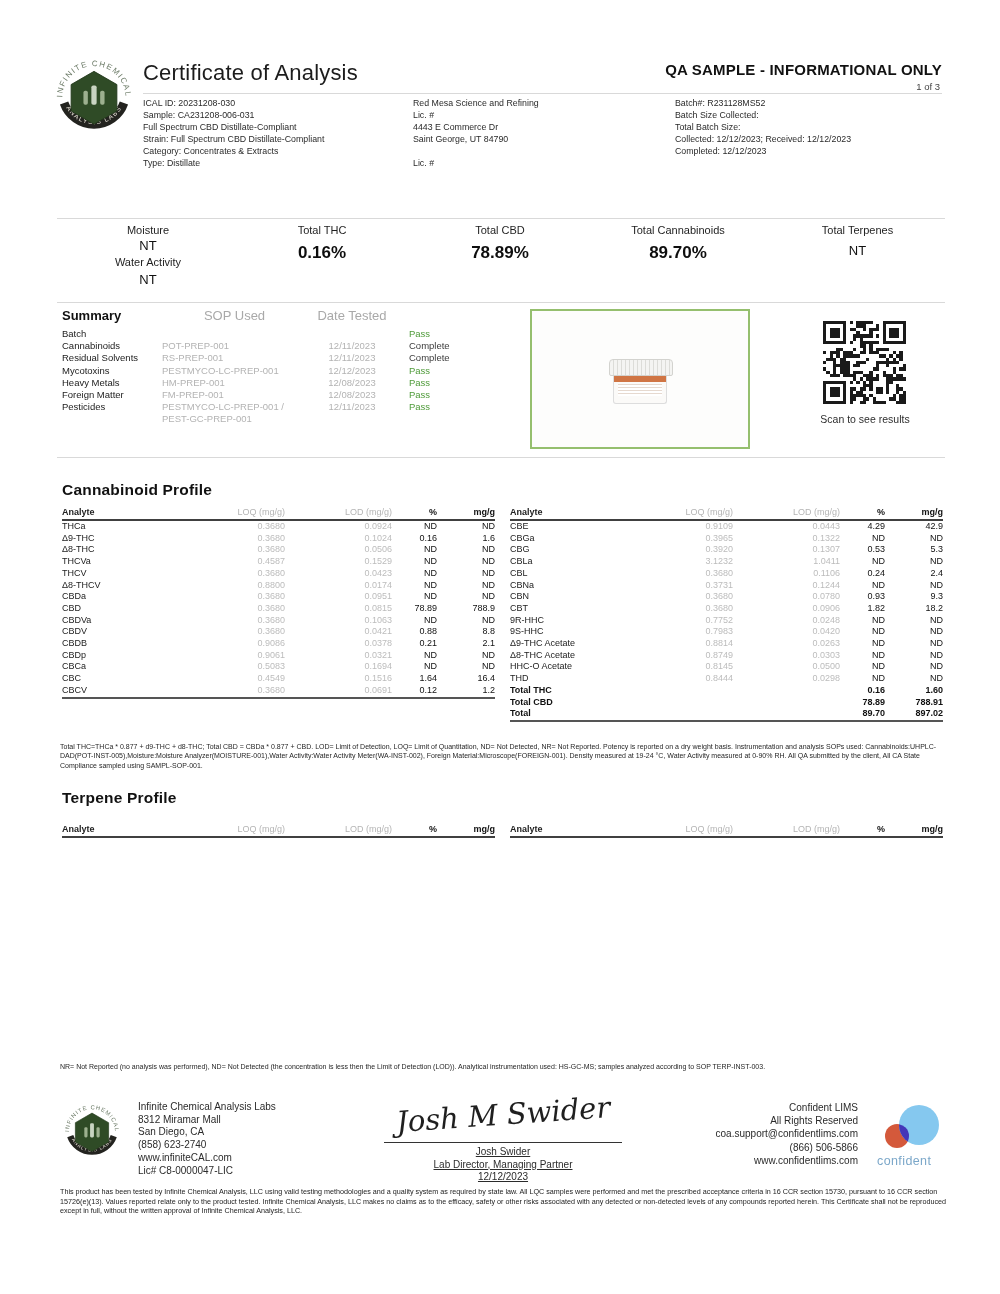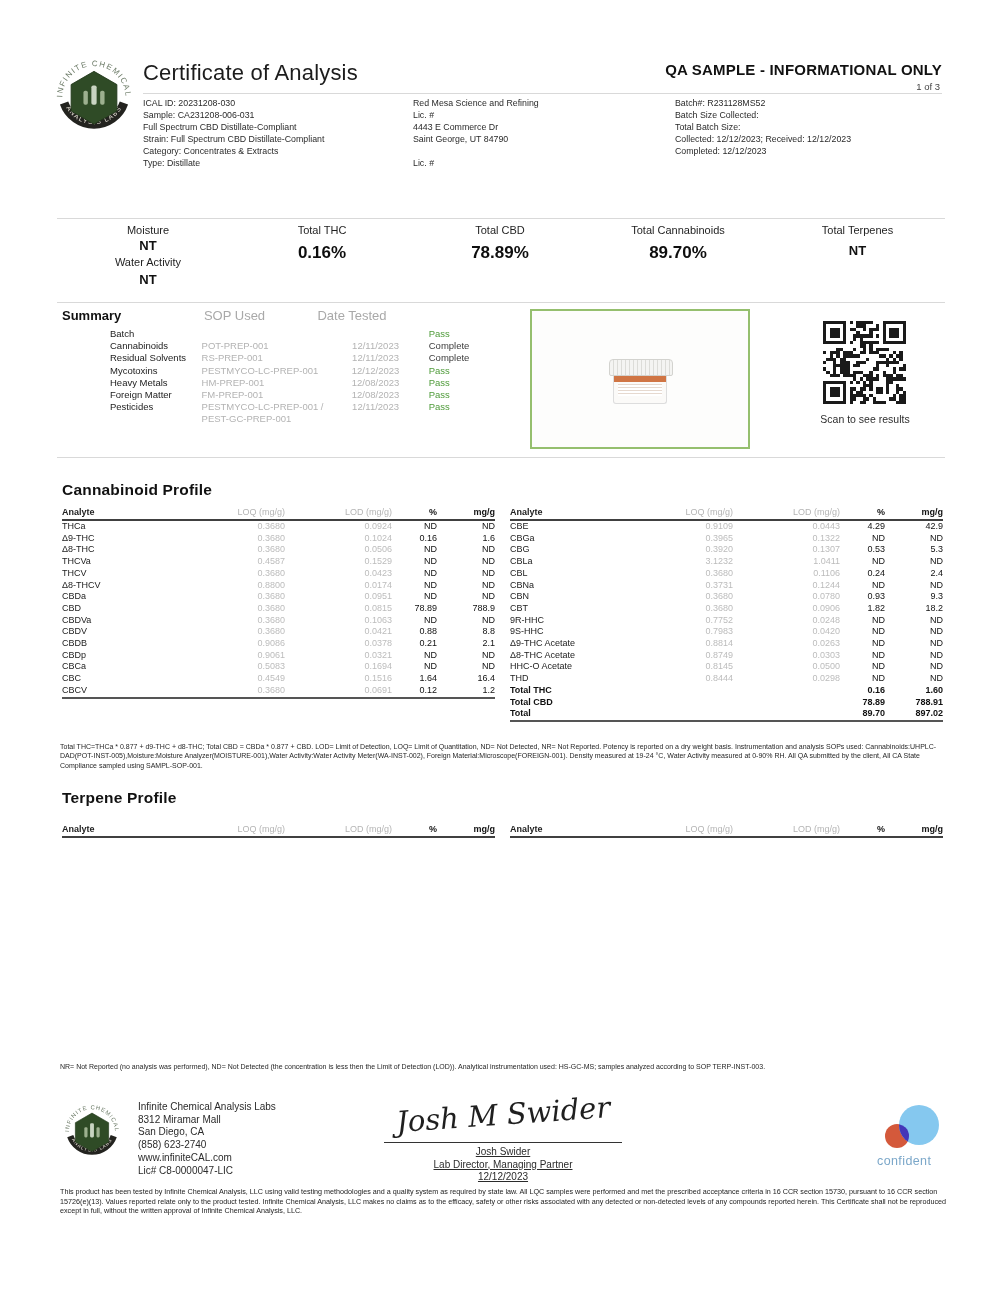--- a/index.html
+++ b/index.html
@@ -10,27 +10,27 @@
 
   
   .doc-title{font-size:22px;font-weight:400;color:#1c1c1c;letter-spacing:.2px;}
   .qa-label{font-size:15px;font-weight:bold;color:#111;text-align:right;letter-spacing:.2px;}
   .page-num{font-size:9.5px;color:#444;text-align:right;}
   .info-block{font-size:8.8px;line-height:11.9px;color:#2a2a2a;}
 
   
   .stat-col{position:absolute;text-align:center;}
   .stat-label{font-size:11px;color:#1e1e1e;}
-  .stat-nt{font-size:13px;font-weight:bold;color:#111;margin-top:2px;}
+  .stat-nt{font-size:13px;font-weight:normal;color:#111;margin-top:2px;}
   .stat-value{font-size:17px;font-weight:bold;color:#0e0e0e;margin-top:7px;}
 
   
   .sum-title{font-size:13px;font-weight:bold;color:#111;}
   .sum-head{font-size:13px;color:#a9a9a9;}
-  .sum-row{display:flex;font-size:9.5px;line-height:12.2px;margin-left:48px;}
+  .sum-row{display:flex;font-size:9.5px;line-height:12.2px;}
   .sum-test{width:100px;color:#222;}
   .sum-sop{width:145px;text-align:left;color:#b3b3b3;}
   .sum-date{width:90px;text-align:center;color:#b3b3b3;}
   .sum-status{width:80px;padding-left:12px;color:#3c3c3c;}
   .sum-status.pass{color:#4f9b3a;}
 
   
   .photo-box{position:absolute;left:530px;top:309px;width:216px;height:136px;border:2px solid #95bf6e;background:#fdfdfc;}
   .jar{position:absolute;left:77px;top:48px;width:62px;}
   .jar-lid{width:62px;height:15px;background:repeating-linear-gradient(90deg,#f4f4f2 0 3px,#dcdcd8 3px 4px);border:1px solid #d3d3cf;border-radius:4px 4px 2px 2px;}
@@ -746,20 +746,27 @@
       <text x="14" y="36" font-family="DejaVu Serif, serif" font-style="italic" font-size="29" fill="#1f1f1f" transform="rotate(-4 14 36)">Josh M Swider</text>
     </svg>
   </div>
   <div class="sig-line"></div>
   <div class="sig-block">
     <div>Josh Swider</div>
     <div>Lab Director, Managing Partner</div>
     <div>12/12/2023</div>
   </div>
 
+  <div class="abs lims-info" style="left:600px;top:1101px;width:258px;">
+      <div>Confident LIMS</div>
+      <div>All Rights Reserved</div>
+      <div>coa.support@confidentlims.com</div>
+      <div>(866) 506-5866</div>
+      <div>www.confidentlims.com</div>
+    </div>
   <div class="abs" style="left:877px;top:1103px;width:70px;">
     <svg width="70" height="47" viewBox="0 0 70 47">
       <defs>
           <clipPath id="cclip">
             <circle cx="42" cy="22" r="20"></circle>
           </clipPath>
         </defs>
       <circle cx="20" cy="33" r="12" fill="#d4593b"></circle>
       <circle cx="42" cy="22" r="20" fill="#85c8ef"></circle>
       <circle cx="20" cy="33" r="12" fill="#4436b8" clip-path="url(#cclip)"></circle>

